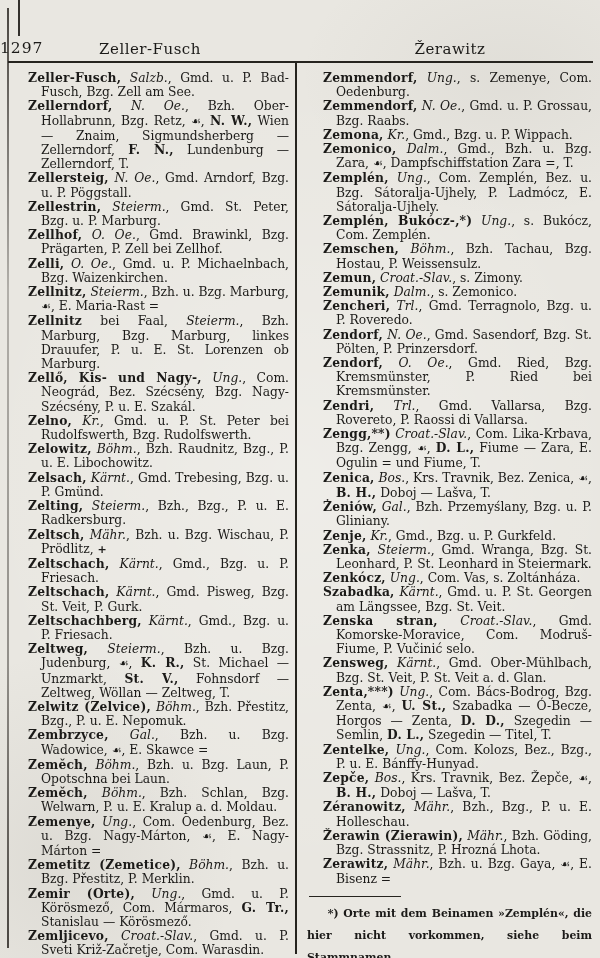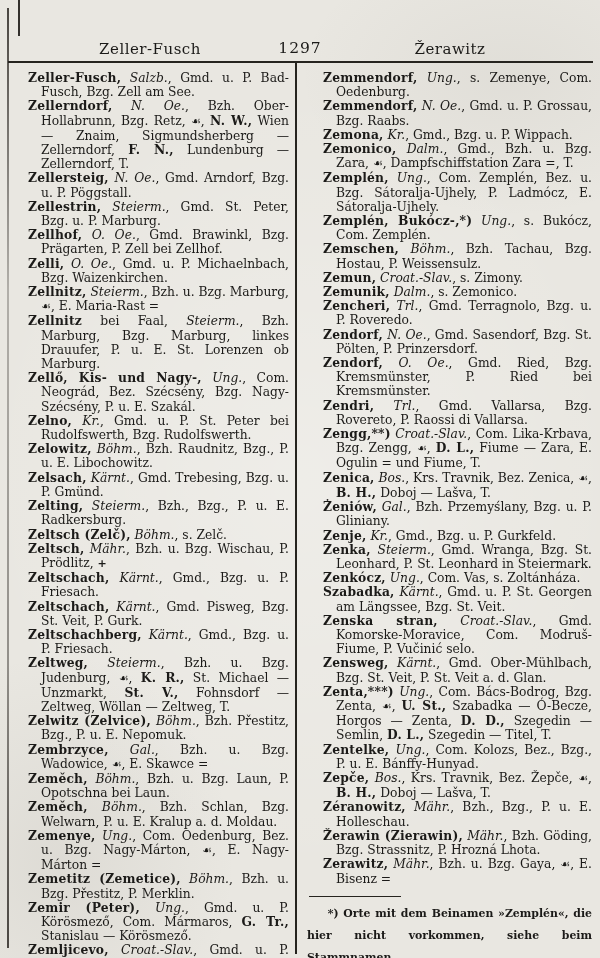--- a/index.html
+++ b/index.html
@@ -16,21 +16,21 @@
           #e9e7e1;}
   .edge-line{position:absolute;left:7px;top:8px;bottom:10px;width:2px;
              background:linear-gradient(#4a4641 0%,rgba(74,70,65,.35) 30%,rgba(74,70,65,.55) 70%,#4a4641 100%);}
   .edge-tick{position:absolute;left:18px;top:0;width:2px;height:36px;background:#33302c;}
 
   .header{position:relative;height:54px;border-radius:28px;}
   .header .h-left,.header .h-right{position:absolute;top:40px;width:50%;text-align:center;
         font-size:15px;letter-spacing:.5px;}
   .header .h-left{left:0;}
   .header .h-right{right:0;}
-  .header .h-center{position:absolute;top:39px;left:0;right:0;text-align:center;font-size:15.5px;letter-spacing:1px;}
+  .header .h-center{position:absolute;top:39px;left:0;right:0;text-align:left;font-size:15.5px;letter-spacing:1px;}
   .header-rule{position:absolute;left:8px;right:7px;top:61px;height:2px;background:#26241f;}
 
   .columns{position:absolute;top:63px;left:0;right:0;bottom:0;}
   .col-divider{position:absolute;left:295px;top:0;bottom:4px;width:2px;background:#26241f;}
   .col{position:absolute;top:8px;font-size:12.3px;line-height:14.2px;text-align:justify;}
   .col-left{left:12px;width:277px;}
   .col-right{left:307px;width:285px;}
 
   .entry{padding-left:13px;text-indent:-13px;margin-left:16px;}
   .seg-b{font-weight:bold;letter-spacing:.2px;}
@@ -65,33 +65,32 @@
         <div class="entry"><span class="seg-b">Zellestrin,</span><span class="seg-i"> Steierm.</span><span class="seg-r">, Gmd. St. Peter, Bzg. u. P. Marburg.</span></div>
         <div class="entry"><span class="seg-b">Zellhof,</span><span class="seg-i"> O. Oe.</span><span class="seg-r">, Gmd. Brawinkl, Bzg. Prägarten, P. Zell bei Zellhof.</span></div>
         <div class="entry"><span class="seg-b">Zelli,</span><span class="seg-i"> O. Oe.</span><span class="seg-r">, Gmd. u. P. Michaelnbach, Bzg. Waizenkirchen.</span></div>
         <div class="entry"><span class="seg-b">Zellnitz,</span><span class="seg-i"> Steierm.</span><span class="seg-r">, Bzh. u. Bzg. Marburg, </span><span class="seg-ic">☙</span><span class="seg-r">, E. Maria-Rast =</span></div>
         <div class="entry"><span class="seg-b">Zellnitz</span><span class="seg-r"> bei Faal, </span><span class="seg-i">Steierm.</span><span class="seg-r">, Bzh. Marburg, Bzg. Marburg, linkes Drauufer, P. u. E. St. Lorenzen ob Marburg.</span></div>
         <div class="entry"><span class="seg-b">Zellő, Kis- und Nagy-,</span><span class="seg-i"> Ung.</span><span class="seg-r">, Com. Neográd, Bez. Szécsény, Bzg. Nagy-Szécsény, P. u. E. Szakál.</span></div>
         <div class="entry"><span class="seg-b">Zelno,</span><span class="seg-i"> Kr.</span><span class="seg-r">, Gmd. u. P. St. Peter bei Rudolfswerth, Bzg. Rudolfswerth.</span></div>
         <div class="entry"><span class="seg-b">Zelowitz,</span><span class="seg-i"> Böhm.</span><span class="seg-r">, Bzh. Raudnitz, Bzg., P. u. E. Libochowitz.</span></div>
         <div class="entry"><span class="seg-b">Zelsach,</span><span class="seg-i"> Kärnt.</span><span class="seg-r">, Gmd. Trebesing, Bzg. u. P. Gmünd.</span></div>
         <div class="entry"><span class="seg-b">Zelting,</span><span class="seg-i"> Steierm.</span><span class="seg-r">, Bzh., Bzg., P. u. E. Radkersburg.</span></div>
-        <div class="entry"><span class="seg-b">Zeltsch (Zelč),</span><span class="seg-i"> Böhm.</span><span class="seg-r">, s. Zelč.</span></div>
         <div class="entry"><span class="seg-b">Zeltsch,</span><span class="seg-i"> Mähr.</span><span class="seg-r">, Bzh. u. Bzg. Wischau, P. Prödlitz, </span><span class="seg-ic">+</span></div>
         <div class="entry"><span class="seg-b">Zeltschach,</span><span class="seg-i"> Kärnt.</span><span class="seg-r">, Gmd., Bzg. u. P. Friesach.</span></div>
         <div class="entry"><span class="seg-b">Zeltschach,</span><span class="seg-i"> Kärnt.</span><span class="seg-r">, Gmd. Pisweg, Bzg. St. Veit, P. Gurk.</span></div>
         <div class="entry"><span class="seg-b">Zeltschachberg,</span><span class="seg-i"> Kärnt.</span><span class="seg-r">, Gmd., Bzg. u. P. Friesach.</span></div>
         <div class="entry"><span class="seg-b">Zeltweg,</span><span class="seg-i"> Steierm.</span><span class="seg-r">, Bzh. u. Bzg. Judenburg, </span><span class="seg-ic">☙</span><span class="seg-r">, </span><span class="seg-b">K. R.,</span><span class="seg-r"> St. Michael — Unzmarkt, </span><span class="seg-b">St. V.,</span><span class="seg-r"> Fohnsdorf — Zeltweg, Wöllan — Zeltweg, T.</span></div>
         <div class="entry"><span class="seg-b">Zelwitz (Zelvice),</span><span class="seg-i"> Böhm.</span><span class="seg-r">, Bzh. Přestitz, Bzg., P. u. E. Nepomuk.</span></div>
         <div class="entry"><span class="seg-b">Zembrzyce,</span><span class="seg-i"> Gal.</span><span class="seg-r">, Bzh. u. Bzg. Wadowice, </span><span class="seg-ic">☙</span><span class="seg-r">, E. Skawce =</span></div>
         <div class="entry"><span class="seg-b">Zeměch,</span><span class="seg-i"> Böhm.</span><span class="seg-r">, Bzh. u. Bzg. Laun, P. Opotschna bei Laun.</span></div>
         <div class="entry"><span class="seg-b">Zeměch,</span><span class="seg-i"> Böhm.</span><span class="seg-r">, Bzh. Schlan, Bzg. Welwarn, P. u. E. Kralup a. d. Moldau.</span></div>
         <div class="entry"><span class="seg-b">Zemenye,</span><span class="seg-i"> Ung.</span><span class="seg-r">, Com. Oedenburg, Bez. u. Bzg. Nagy-Márton, </span><span class="seg-ic">☙</span><span class="seg-r">, E. Nagy-Márton =</span></div>
         <div class="entry"><span class="seg-b">Zemetitz (Zemetice),</span><span class="seg-i"> Böhm.</span><span class="seg-r">, Bzh. u. Bzg. Přestitz, P. Merklin.</span></div>
-        <div class="entry"><span class="seg-b">Zemir (Peter),</span><span class="seg-i"> Ung.</span><span class="seg-r">, Gmd. u. P. Körösmező, Com. Mármaros, </span><span class="seg-b">G. Tr.,</span><span class="seg-r"> Stanislau — Körösmező.</span></div>
+        <div class="entry"><span class="seg-b">Zemir (Orte),</span><span class="seg-i"> Ung.</span><span class="seg-r">, Gmd. u. P. Körösmező, Com. Mármaros, </span><span class="seg-b">G. Tr.,</span><span class="seg-r"> Stanislau — Körösmező.</span></div>
         <div class="entry"><span class="seg-b">Zemljicevo,</span><span class="seg-i"> Croat.-Slav.</span><span class="seg-r">, Gmd. u. P. Sveti Križ-Začretje, Com. Warasdin.</span></div>
         <div class="entry"><span class="seg-b">Zemling,</span><span class="seg-i"> N. Oe.</span><span class="seg-r">, Bzh. Ober-Hollabrunn, Bzg. Ravelsbach, P. Mühlbach.</span></div>
       </div>
     <div class="col col-right" id="col-right">
       <div id="entries-right">
           <div class="entry"><span class="seg-b">Zemmendorf,</span><span class="seg-i"> Ung.</span><span class="seg-r">, s. Zemenye, Com. Oedenburg.</span></div>
           <div class="entry"><span class="seg-b">Zemmendorf,</span><span class="seg-i"> N. Oe.</span><span class="seg-r">, Gmd. u. P. Grossau, Bzg. Raabs.</span></div>
           <div class="entry"><span class="seg-b">Zemona,</span><span class="seg-i"> Kr.</span><span class="seg-r">, Gmd., Bzg. u. P. Wippach.</span></div>
           <div class="entry"><span class="seg-b">Zemonico,</span><span class="seg-i"> Dalm.</span><span class="seg-r">, Gmd., Bzh. u. Bzg. Zara, </span><span class="seg-ic">☙</span><span class="seg-r">, Dampfschiffstation Zara =, T.</span></div>
           <div class="entry"><span class="seg-b">Zemplén,</span><span class="seg-i"> Ung.</span><span class="seg-r">, Com. Zemplén, Bez. u. Bzg. Sátoralja-Ujhely, P. Ladmócz, E. Sátoralja-Ujhely.</span></div>

